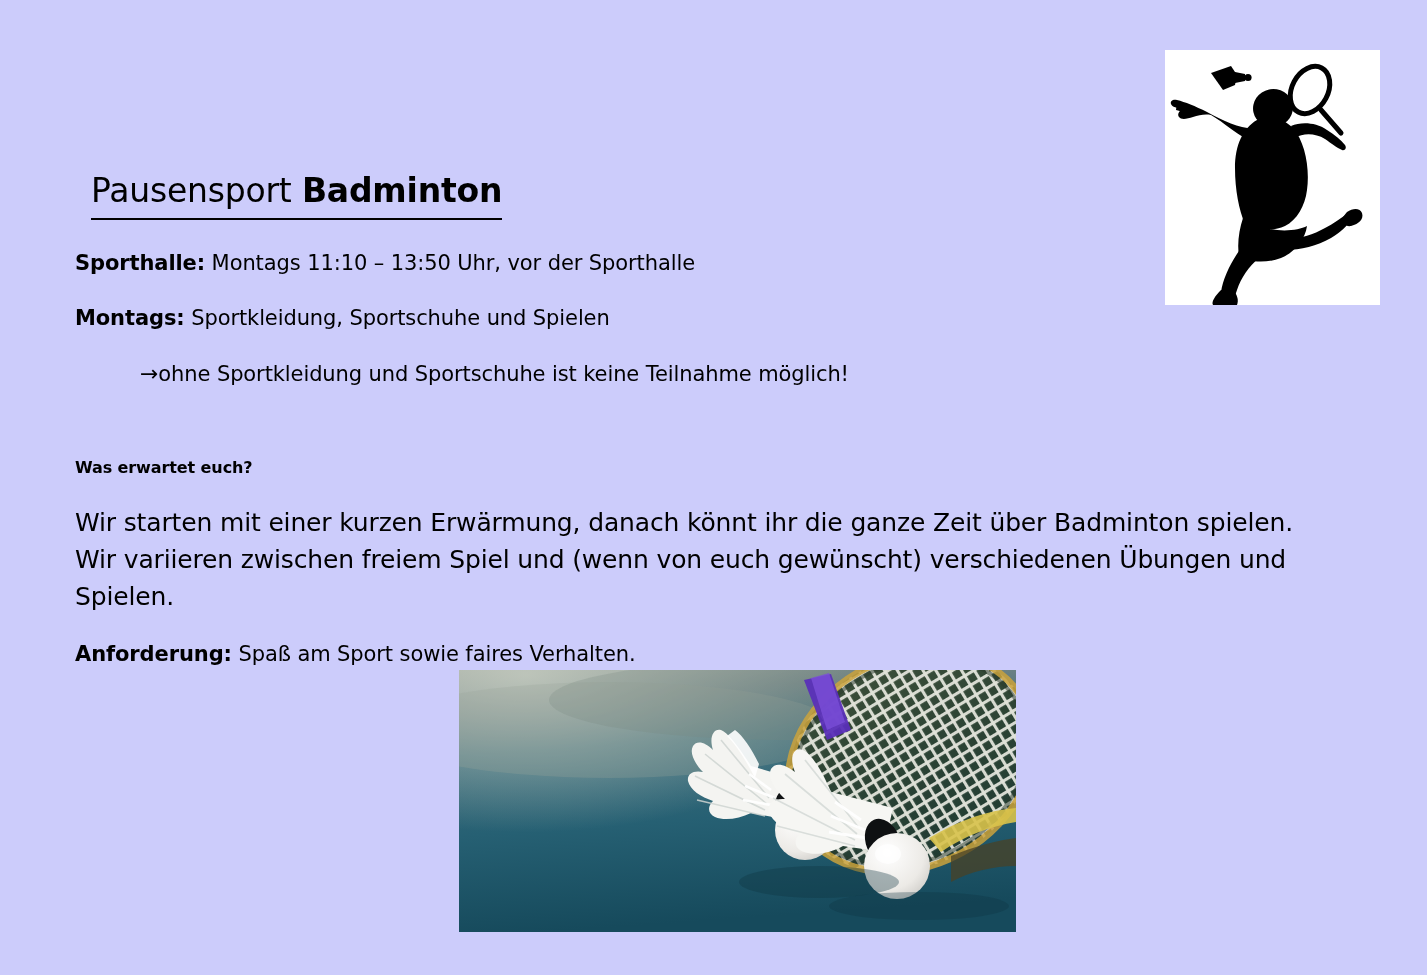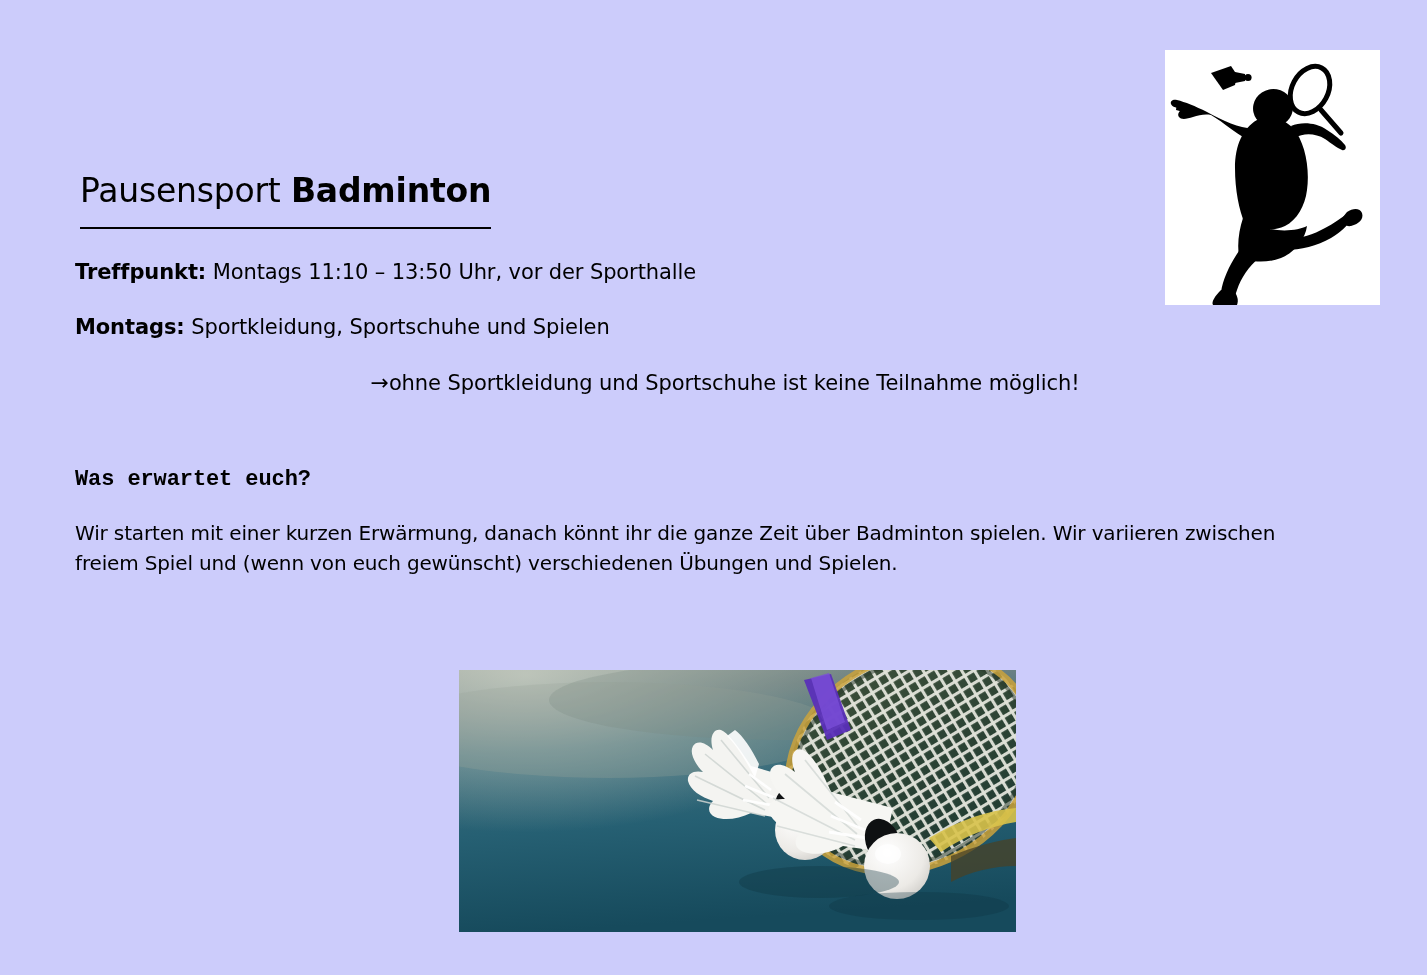--- a/index.html
+++ b/index.html
@@ -42,65 +42,63 @@
   .content {
     position: absolute;
     left: 75px;
     top: 172px;
     width: 1235px;
   }
 
   .doc-title {
     font-size: 33px;
     line-height: 1.15;
-    margin: 0 0 30px 5px;
+    margin: 0 0 30px 16px;
     font-weight: 400;
     letter-spacing: -0.2px;
     display: inline-block;
     border-bottom: 2.5px solid #000;
-    padding-bottom: 17px;
+    padding-bottom: 8px;
     white-space: nowrap;
   }
   .doc-title .bold {
     font-weight: 700;
   }
 
   .line {
     font-size: 21px;
     line-height: 1.32;
     margin: 0 0 27px 0;
     letter-spacing: -0.1px;
   }
   .line .lbl {
     font-weight: 700;
   }
 
   .line-indent {
     margin-left: 65px;
-    text-align: center;
   }
 
   .arrow {
     font-size: 22px;
   }
 
   .spacer-block {
     height: 42px;
   }
 
   .section-head {
-    font-size: 22px;
+    font-size: 16px;
     font-weight: 700;
     margin: 0 0 27px 0;
     letter-spacing: -0.1px;
-    font-family: Liberation Mono, monospace;
   }
 
   .para {
-    font-size: 20px;
+    font-size: 25px;
     line-height: 1.48;
     margin: 0 0 26px 0;
     letter-spacing: -0.15px;
     max-width: 1232px;
   }
 
   
   .photo {
     position: absolute;
     left: 459px;
@@ -168,32 +166,33 @@
         <path d="M182 162 C188 158 195 158 197 163 C199 169 194 174 186 176
                  C180 177 176 172 178 167 Z"></path>
       </g>
     </svg>
   </div>
 
   <div class="content">
 
     <h1 class="doc-title"><span>Pausensport </span><span class="bold">Badminton</span></h1>
 
-    <p class="line"><span class="lbl">Treffpunkt:</span><span> Montags 11:10 – 13:50 Uhr, vor der Sporthalle</span></p>
+    <p class="line"><span class="lbl">Sporthalle:</span><span> Montags 11:10 – 13:50 Uhr, vor der Sporthalle</span></p>
 
     <p class="line"><span class="lbl">Montags:</span><span> Sportkleidung, Sportschuhe und Spielen</span></p>
 
     <p class="line line-indent"><span class="arrow">→</span><span>ohne Sportkleidung und Sportschuhe ist keine Teilnahme möglich!</span></p>
 
     <div class="spacer-block"></div>
 
     <p class="section-head">Was erwartet euch?</p>
 
     <p class="para">Wir starten mit einer kurzen Erwärmung, danach könnt ihr die ganze Zeit über Badminton spielen. Wir variieren zwischen freiem Spiel und (wenn von euch gewünscht) verschiedenen Übungen und Spielen.</p>
 
+    <p class="line"><span class="lbl">Anforderung:</span><span> Spaß am Sport sowie faires Verhalten.</span></p>
   </div>
 
   <div class="photo">
     <svg viewBox="0 0 557 262" xmlns="http://www.w3.org/2000/svg">
       <defs>
         <linearGradient id="courtGrad" x1="0" y1="0" x2="0.15" y2="1">
           <stop offset="0%" stop-color="#8e9a92"></stop>
           <stop offset="14%" stop-color="#6c8183"></stop>
           <stop offset="32%" stop-color="#3f6f7c"></stop>
           <stop offset="62%" stop-color="#266073"></stop>

